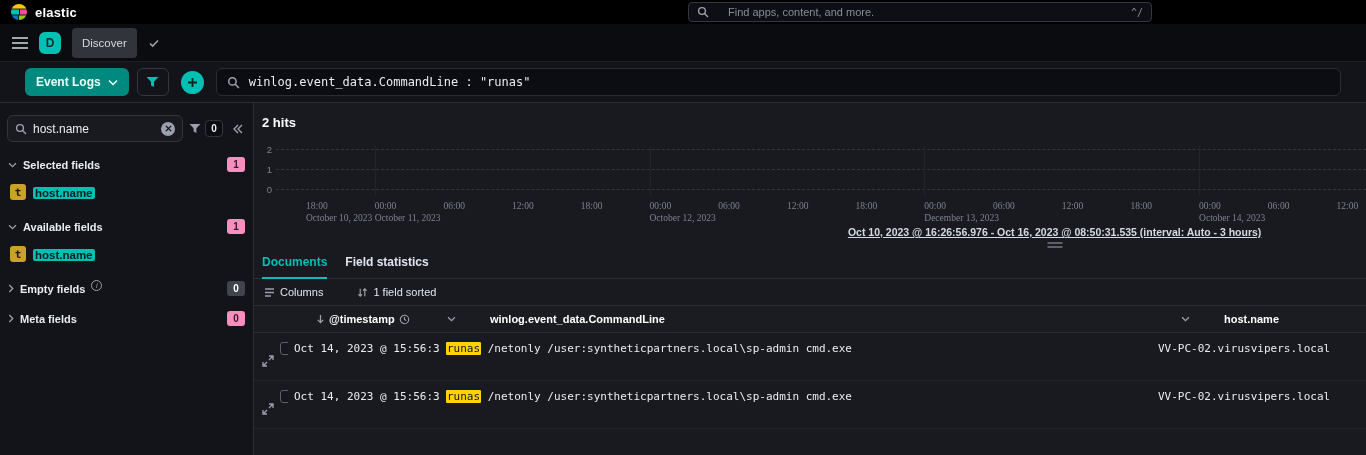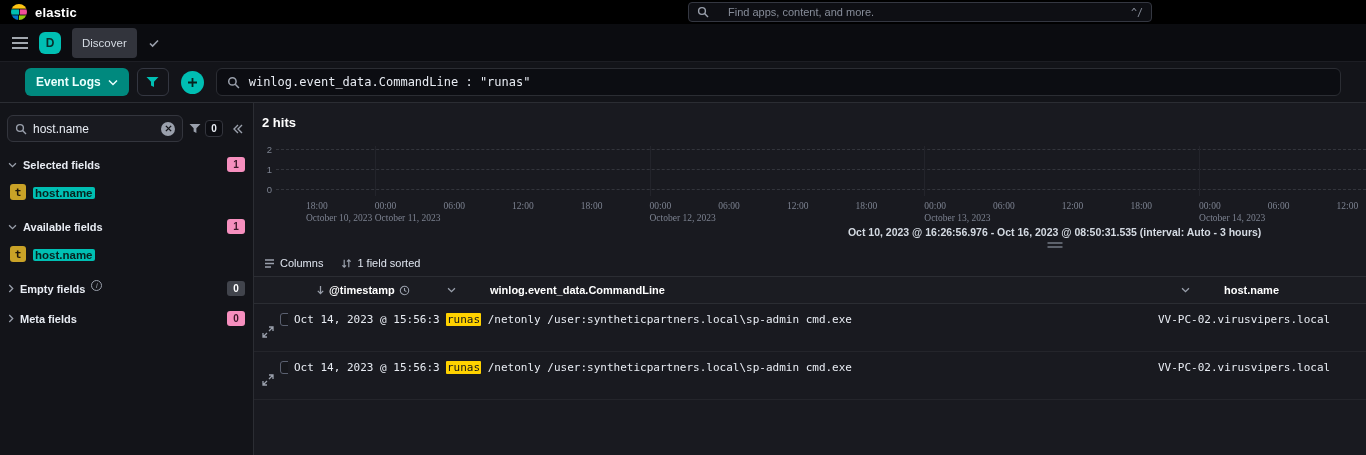--- a/index.html
+++ b/index.html
@@ -68,28 +68,28 @@
   .chart{display:flex;margin:14px 0 0 6px;}
   .y-axis{width:16px;position:relative;flex:none;}
   .ylabel{position:absolute;right:4px;font-size:9.5px;color:#7c8290;line-height:1;}
   .chart-body{flex:1;position:relative;font-family:Liberation Serif, serif;}
   .plot{height:52px;position:relative;cursor:crosshair;}
   .gridline{position:absolute;left:0;right:0;height:0;border-top:1px dashed #33353c;}
   .vline{position:absolute;top:2px;bottom:0;width:1px;background:#23242b;}
   .x-axis{position:relative;height:24px;margin-top:4px;}
   .xtick{position:absolute;top:0;font-size:9.5px;color:#7c8290;line-height:1.3;white-space:nowrap;}
   .caption-row{position:relative;height:14px;margin-top:2px;}
-  .chart-caption{position:absolute;left:72%;transform:translateX(-50%);font-size:10.5px;font-weight:600;color:#d4dae2;white-space:nowrap;}
+  .chart-caption{position:absolute;left:72%;transform:translateX(-50%);font-size:10.5px;font-weight:600;color:#d4dae2;white-space:nowrap;text-decoration:underline;}
   .handle-row{position:relative;height:8px;margin-top:2px;}
   .resize-handle{position:absolute;left:72%;transform:translateX(-50%);width:15px;height:6px;border-top:2px solid #5c616b;border-bottom:2px solid #5c616b;cursor:row-resize;}
   .tabs{display:flex;gap:18px;padding:5px 0 0 8px;border-bottom:1px solid var(--border);}
   .tab{font-size:12px;font-weight:600;color:#dfe5ef;padding-bottom:9px;position:relative;cursor:pointer;}
   .tab.active{color:var(--accent);}
   .tab.active::after{content:"";position:absolute;left:0;right:0;bottom:-1px;height:2px;background:var(--accent);}
-  .grid-toolbar{display:flex;align-items:center;gap:6px;height:26px;padding-left:4px;}
+  .grid-toolbar{display:flex;align-items:center;gap:22px;height:26px;padding-left:4px;}
   .toolbar-btn{display:flex;align-items:center;gap:5px;font-size:11px;color:#dfe5ef;background:none;border:none;padding:3px 6px;cursor:pointer;font-family:inherit;}
   .dg-header{display:grid;grid-template-columns:34px 152px 712px 1fr;border-top:1px solid var(--border);border-bottom:1px solid var(--border);height:28px;background:#1b1c22;gap:22px;}
   .dg-hcell{display:flex;align-items:center;gap:4px;font-size:11px;font-weight:700;color:#fff;padding:0 6px;overflow:hidden;cursor:pointer;}
   .hchevron{margin-left:auto;background:none;border:none;cursor:pointer;padding:0;}
   .dg-row{display:grid;grid-template-columns:34px 152px 712px 1fr;height:48px;border-bottom:1px solid #24252b;}
   .dg-cell{padding:9px 6px 0;font-family:"DejaVu Sans Mono",monospace;font-size:11px;color:#e8ecf3;white-space:nowrap;overflow:hidden;}
   .dg-controls{display:flex;gap:6px;padding:9px 0 0 8px;}
   .expand-btn{background:none;border:none;cursor:pointer;padding:0;}
   .checkbox{width:13px;height:13px;border:1px solid #5a6070;border-radius:3px;background:#16171c;cursor:pointer;flex:none;}
   mark.cmd-mark{background:var(--highlight);color:#141519;padding:0 1px;border-radius:1px;}
@@ -318,21 +318,21 @@
               <div>06:00</div>
             </div>
             <div class="xtick" style="left: 510.9px;">
               <div>12:00</div>
             </div>
             <div class="xtick" style="left: 579.6px;">
               <div>18:00</div>
             </div>
             <div class="xtick" style="left: 648.3px;">
               <div>00:00</div>
-              <div>October 13, 2023</div>
+              <div>December 13, 2023</div>
             </div>
             <div class="xtick" style="left: 717px;">
               <div>06:00</div>
             </div>
             <div class="xtick" style="left: 785.7px;">
               <div>12:00</div>
             </div>
             <div class="xtick" style="left: 854.4px;">
               <div>18:00</div>
             </div>
@@ -350,20 +350,24 @@
       </div>
     </div>
 
     <div class="caption-row">
       <span class="chart-caption">Oct 10, 2023 @ 16:26:56.976 - Oct 16, 2023 @ 08:50:31.535 (interval: Auto - 3 hours)</span>
     </div>
     <div class="handle-row">
       <span class="resize-handle"></span>
     </div>
 
+    <div class="tabs">
+      <span class="tab active">Documents</span>
+      <span class="tab">Field statistics</span>
+    </div>
 
     <div class="grid-toolbar">
       <button class="toolbar-btn">
         <span class="icon">
           <svg width="11" height="11" viewBox="0 0 11 11" stroke="currentColor" stroke-width="1.3" fill="none">
               <path d="M1 2h9M1 5.5h9M1 9h6"></path>
             </svg>
         </span>
         <span>Columns</span>
       </button>

